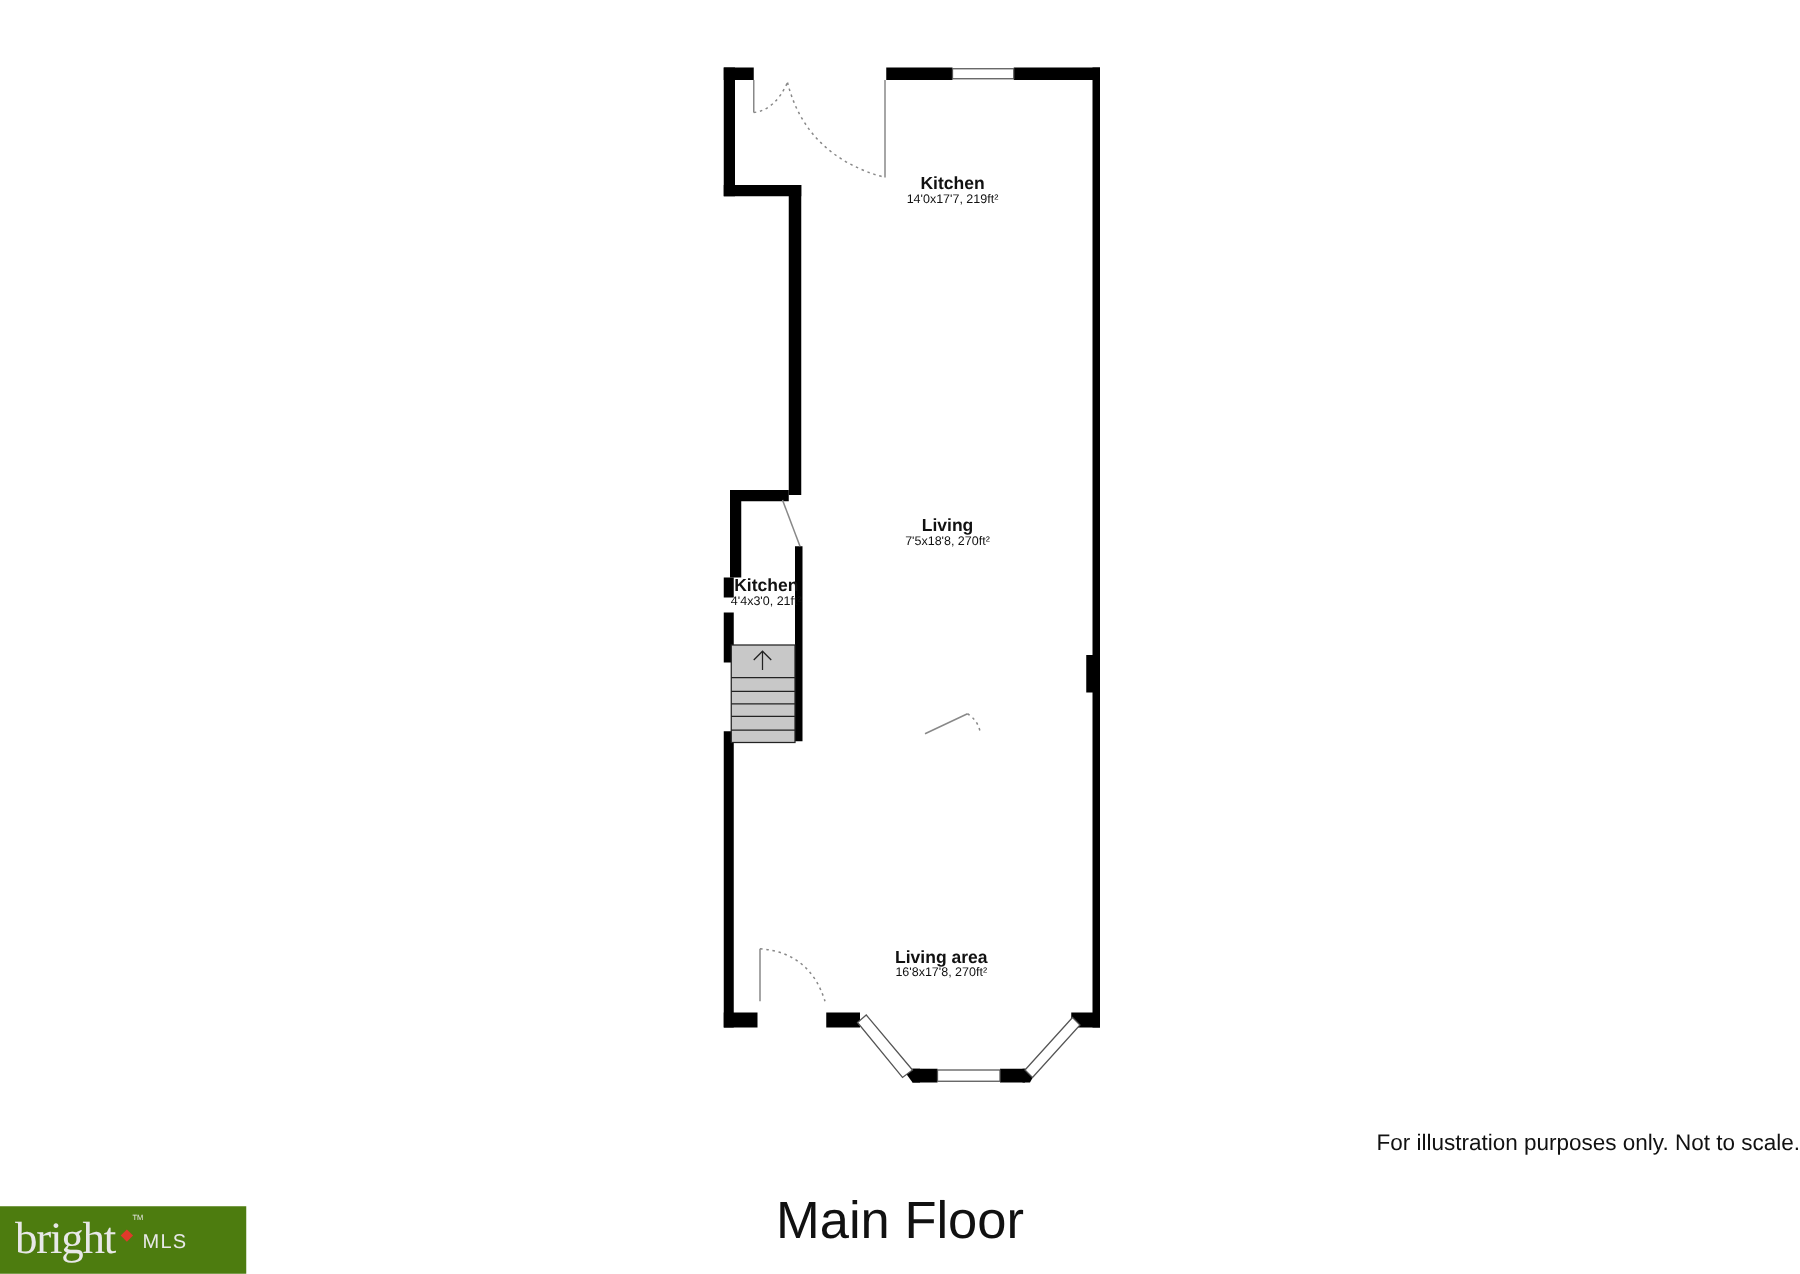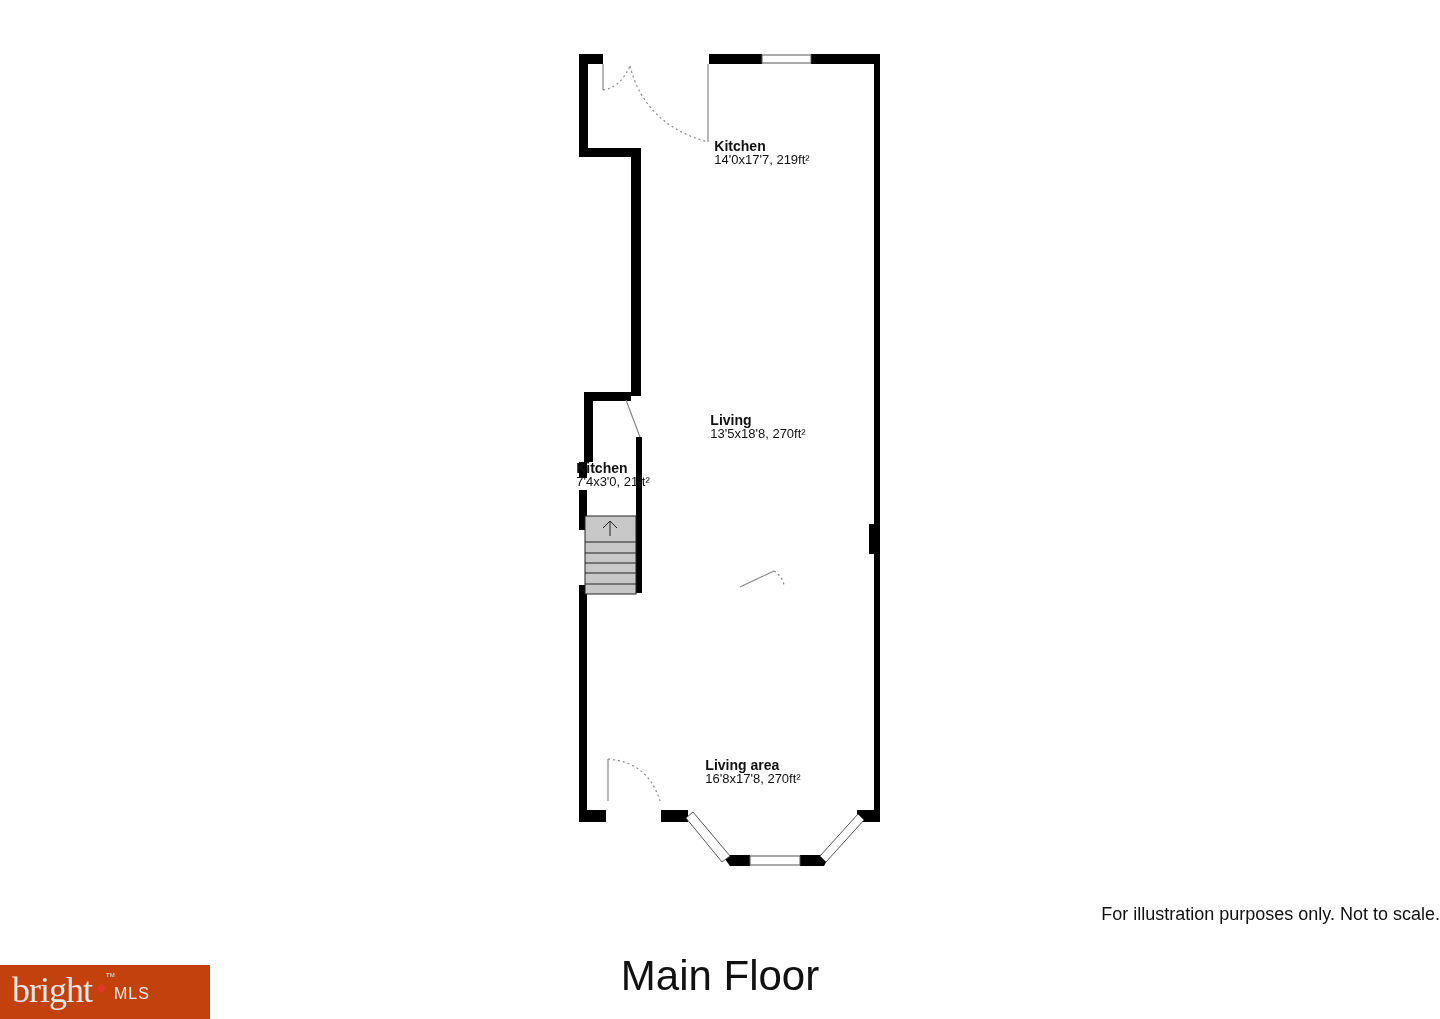--- a/index.html
+++ b/index.html
@@ -1,23 +1,23 @@
 <!DOCTYPE html>
 <html><head>
 <meta charset="utf-8">
 <style>
   html, body { margin:0; padding:0; background:#ffffff; }
   body { width:1440px; height:1019px; position:relative; overflow:hidden; font-family:"Liberation Sans", sans-serif; }
   #plan { position:absolute; left:0; top:0; }
-  .room-label { position:absolute; text-align:left; color:#111; transform:translateX(-50%); white-space:nowrap; }
+  .room-label { position:absolute; text-align:center; color:#111; transform:translateX(-50%); white-space:nowrap; }
   .room-name { font-weight:bold; font-size:14px; line-height:16px; }
-  .room-dim { font-size:13px; line-height:12px; }
+  .room-dim { font-size:10px; line-height:12px; }
   .disclaimer { position:absolute; left:0; width:1440px; top:904px; text-align:right; font-size:18px; color:#111; }
   .floor-title { position:absolute; left:0; width:1440px; top:952px; text-align:center; font-size:42px; color:#111; }
-  .logo { position:absolute; left:0; top:965px; width:197px; height:54px; background:#c2410c; color:#e8e8e8;padding-left:13px; }
+  .logo { position:absolute; left:0; top:965px; width:197px; height:54px; background:#4d7c0f; color:#e8e8e8; }
   .logo .word { position:absolute; left:12px; top:4px; font-family:"Liberation Serif", serif; font-size:36px; letter-spacing:-1px; }
   .logo .dot { position:absolute; left:98px; top:20px; width:7px; height:7px; background:#e0392b; transform:rotate(45deg); }
   .logo .tm { position:absolute; left:106px; top:7px; font-size:6px; }
   .logo .mls { position:absolute; left:114px; top:20px; font-size:16px; letter-spacing:1px; }
 </style>
 </head>
 <body>
 
 <svg id="plan" width="1440" height="900" viewBox="0 0 1440 900">
   <g fill="#000">
@@ -80,25 +80,25 @@
     <polyline points="603,528 610,521 617,528" fill="none"></polyline>
   </g>
 </svg>
 
 <div class="room-label" style="left:762px; top:138px;">
   <div class="room-name">Kitchen</div>
   <div class="room-dim">14'0x17'7, 219ft²</div>
 </div>
 <div class="room-label" style="left:758px; top:412px;">
   <div class="room-name">Living</div>
-  <div class="room-dim">13'5x18'8, 270ft²</div>
+  <div class="room-dim">7'5x18'8, 270ft²</div>
 </div>
 <div class="room-label" style="left:613px; top:460px;">
   <div class="room-name">Kitchen</div>
-  <div class="room-dim">7'4x3'0, 21ft²</div>
+  <div class="room-dim">4'4x3'0, 21ft²</div>
 </div>
 <div class="room-label" style="left:753px; top:725px;margin-top:32px;">
   <div class="room-name">Living area</div>
   <div class="room-dim">16'8x17'8, 270ft²</div>
 </div>
 
 <div class="disclaimer">For illustration purposes only. Not to scale.</div>
 <div class="floor-title">Main Floor</div>
 
 <div class="logo">

